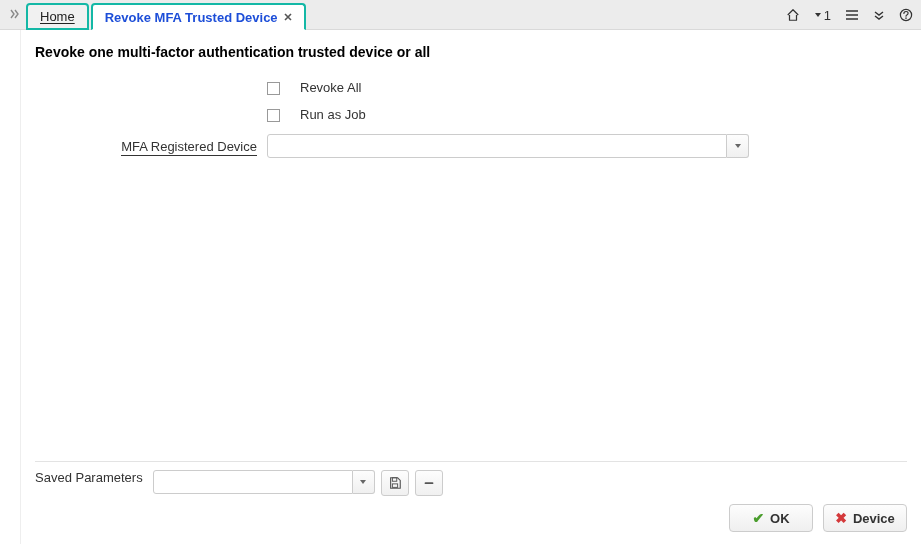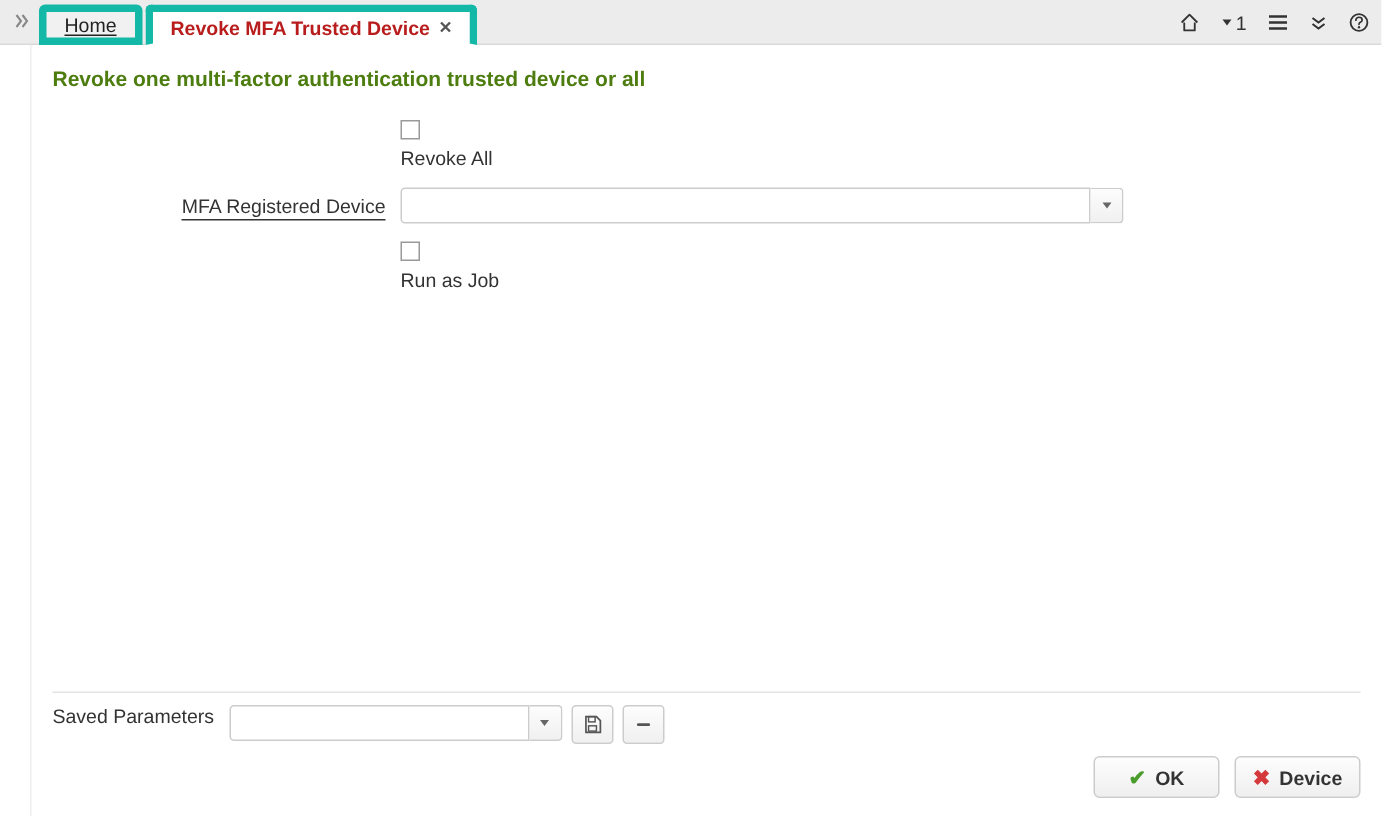--- a/index.html
+++ b/index.html
@@ -35,21 +35,21 @@
     justify-content: center;
     color: #777;
     font-size: 13px;
     cursor: pointer;
     margin-bottom: 1px;
     margin-right: 2px;
   }
   .tab {
     height: 27px;
     padding: 0 12px;
-    border: 5px solid #14b8a6;
+    border: 2px solid #14b8a6;
     border-top-left-radius: 4px;
     border-top-right-radius: 4px;
     background: #f1f1f1;
     margin-right: 2px;
     display: flex;
     align-items: center;
     position: relative;
     top: 1px;
     cursor: pointer;
   }
@@ -62,21 +62,21 @@
     text-decoration: underline;
     text-underline-offset: 2px;
     color: #222;
   }
   .tab.active {
     background: #fff;
     border-bottom: 1px solid #fff;
   }
   .tab.active .tab-label {
     font-weight: 700;
-    color: #b91c1c;
+    color: #1d4ed8;
   }
   .tab .close {
     margin-left: 6px;
     font-size: 11px;
     color: #555;
     cursor: pointer;
   }
   .topbar-right {
     position: absolute;
     right: 8px;
@@ -110,21 +110,21 @@
   .content {
     flex: 1;
     display: flex;
     flex-direction: column;
     padding: 14px 14px 10px 14px;
     position: relative;
   }
   .page-title {
     font-weight: 700;
     font-size: 14px;
-    color: #4d7c0f;
+    color: #000000;
     margin-bottom: 20px;
   }
   .form-area {
     flex: 1;
     overflow: hidden;
   }
   .row {
     display: flex;
     align-items: center;
     margin-bottom: 12px;
@@ -135,24 +135,23 @@
     text-align: right;
     padding-right: 10px;
     font-size: 13px;
   }
   .field-label-cell .req {
     border-bottom: 1px solid #333;
     padding-bottom: 1px;
   }
   .checkbox-wrap {
     display: flex;
-    align-items: flex-start;
-    gap: 5px;
-    cursor: pointer;
-    flex-direction: column;
+    align-items: flex-end;
+    gap: 20px;
+    cursor: pointer;
   }
   .fake-checkbox {
     width: 13px;
     height: 13px;
     border: 1px solid #999;
     background: #fff;
   }
   .check-label {
     font-size: 13px;
   }
@@ -300,39 +299,39 @@
       <div class="form-area">
         <div class="row">
           <div class="field-label-cell"></div>
           <label class="checkbox-wrap">
             <span class="fake-checkbox"></span>
             <span class="check-label">Revoke All</span>
           </label>
         </div>
 
         <div class="row">
+          <div class="field-label-cell"></div>
+          <label class="checkbox-wrap">
+            <span class="fake-checkbox"></span>
+            <span class="check-label">Run as Job</span>
+          </label>
+        </div>
+
+        <div class="row">
           <div class="field-label-cell">
             <span class="req">MFA Registered Device</span>
           </div>
           <div class="combo">
             <input class="combo-input" type="text" value="" style="">
             <div class="combo-btn">
               <svg width="8" height="8" viewBox="0 0 8 8">
                   <path d="M1 2 L4 6 L7 2 Z" fill="#666"></path>
                 </svg>
             </div>
           </div>
-        </div>
-
-        <div class="row">
-          <div class="field-label-cell"></div>
-          <label class="checkbox-wrap">
-            <span class="fake-checkbox"></span>
-            <span class="check-label">Run as Job</span>
-          </label>
         </div>
       </div>
 
       <div class="bottom">
         <div class="saved-row">
           <span class="saved-label">Saved Parameters</span>
           <div class="combo">
             <input class="combo-input" type="text" value="" style="">
             <div class="combo-btn">
               <svg width="8" height="8" viewBox="0 0 8 8">

